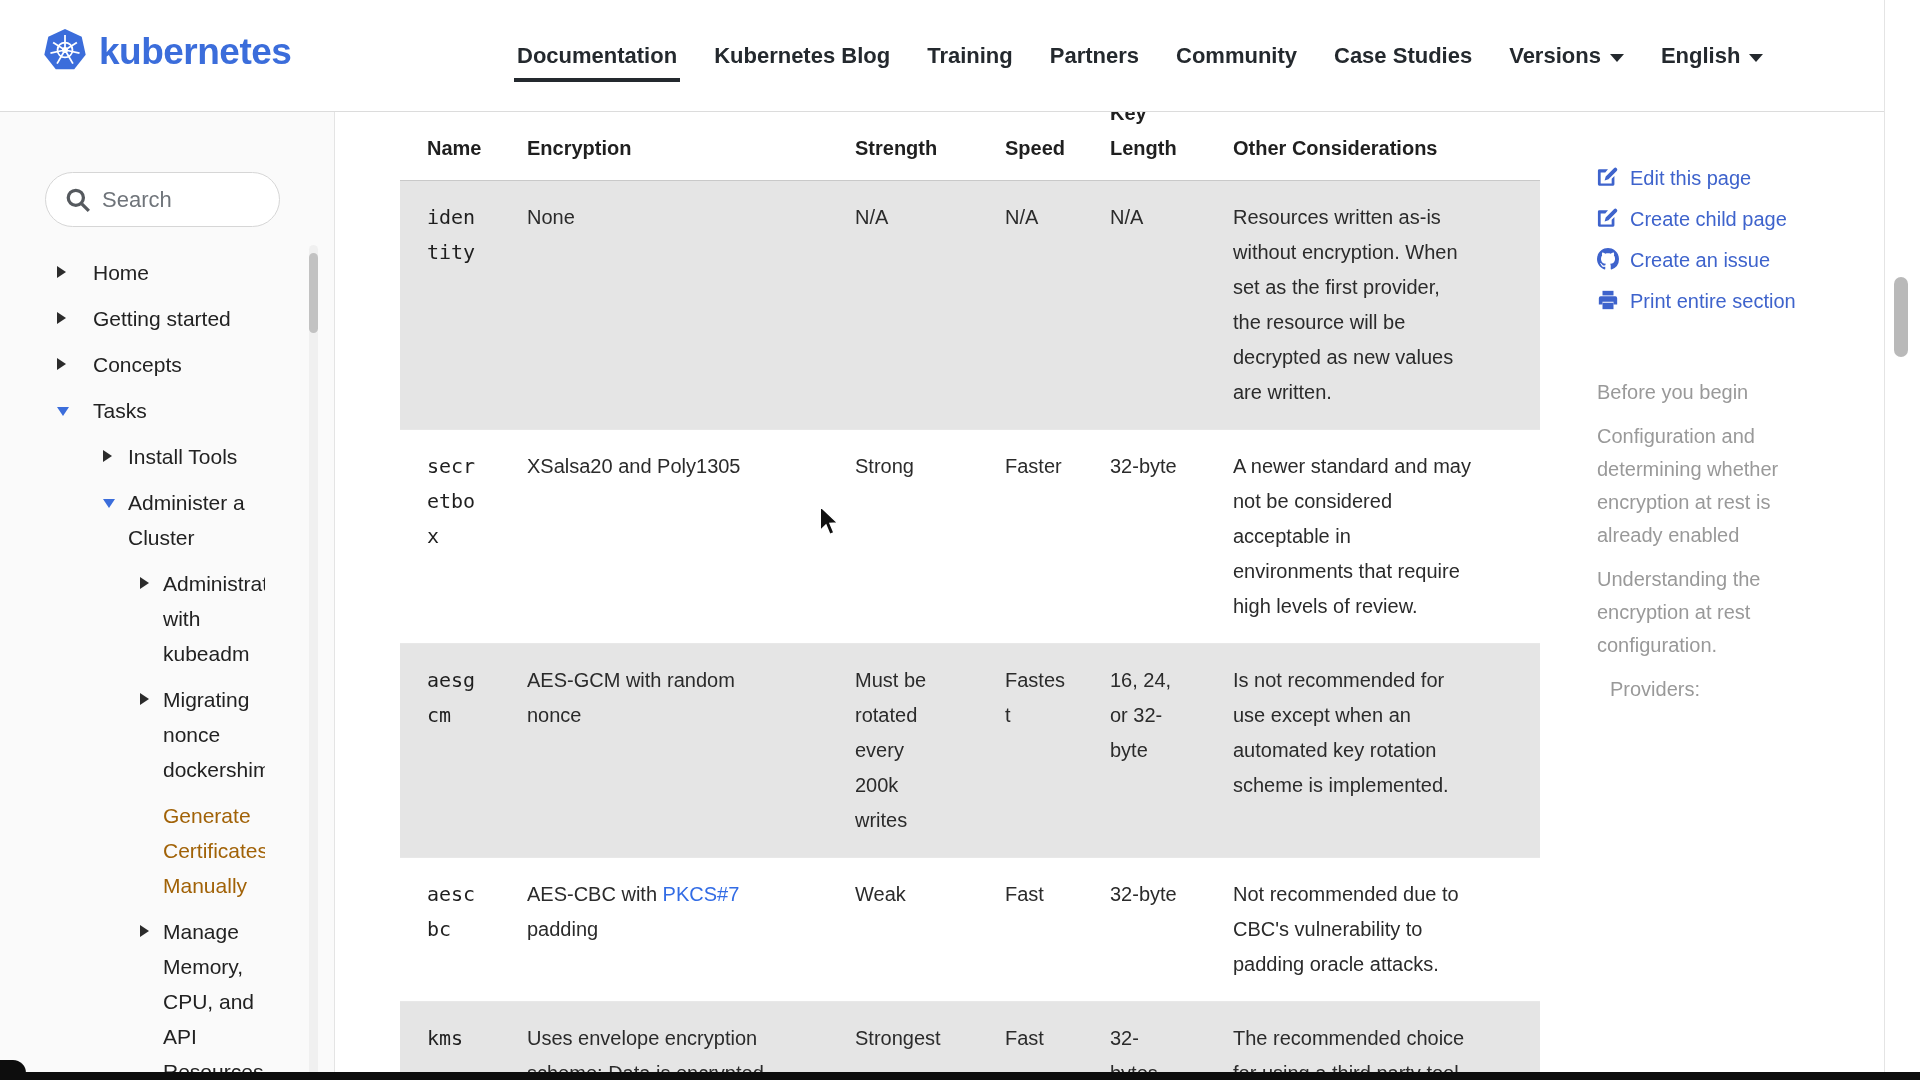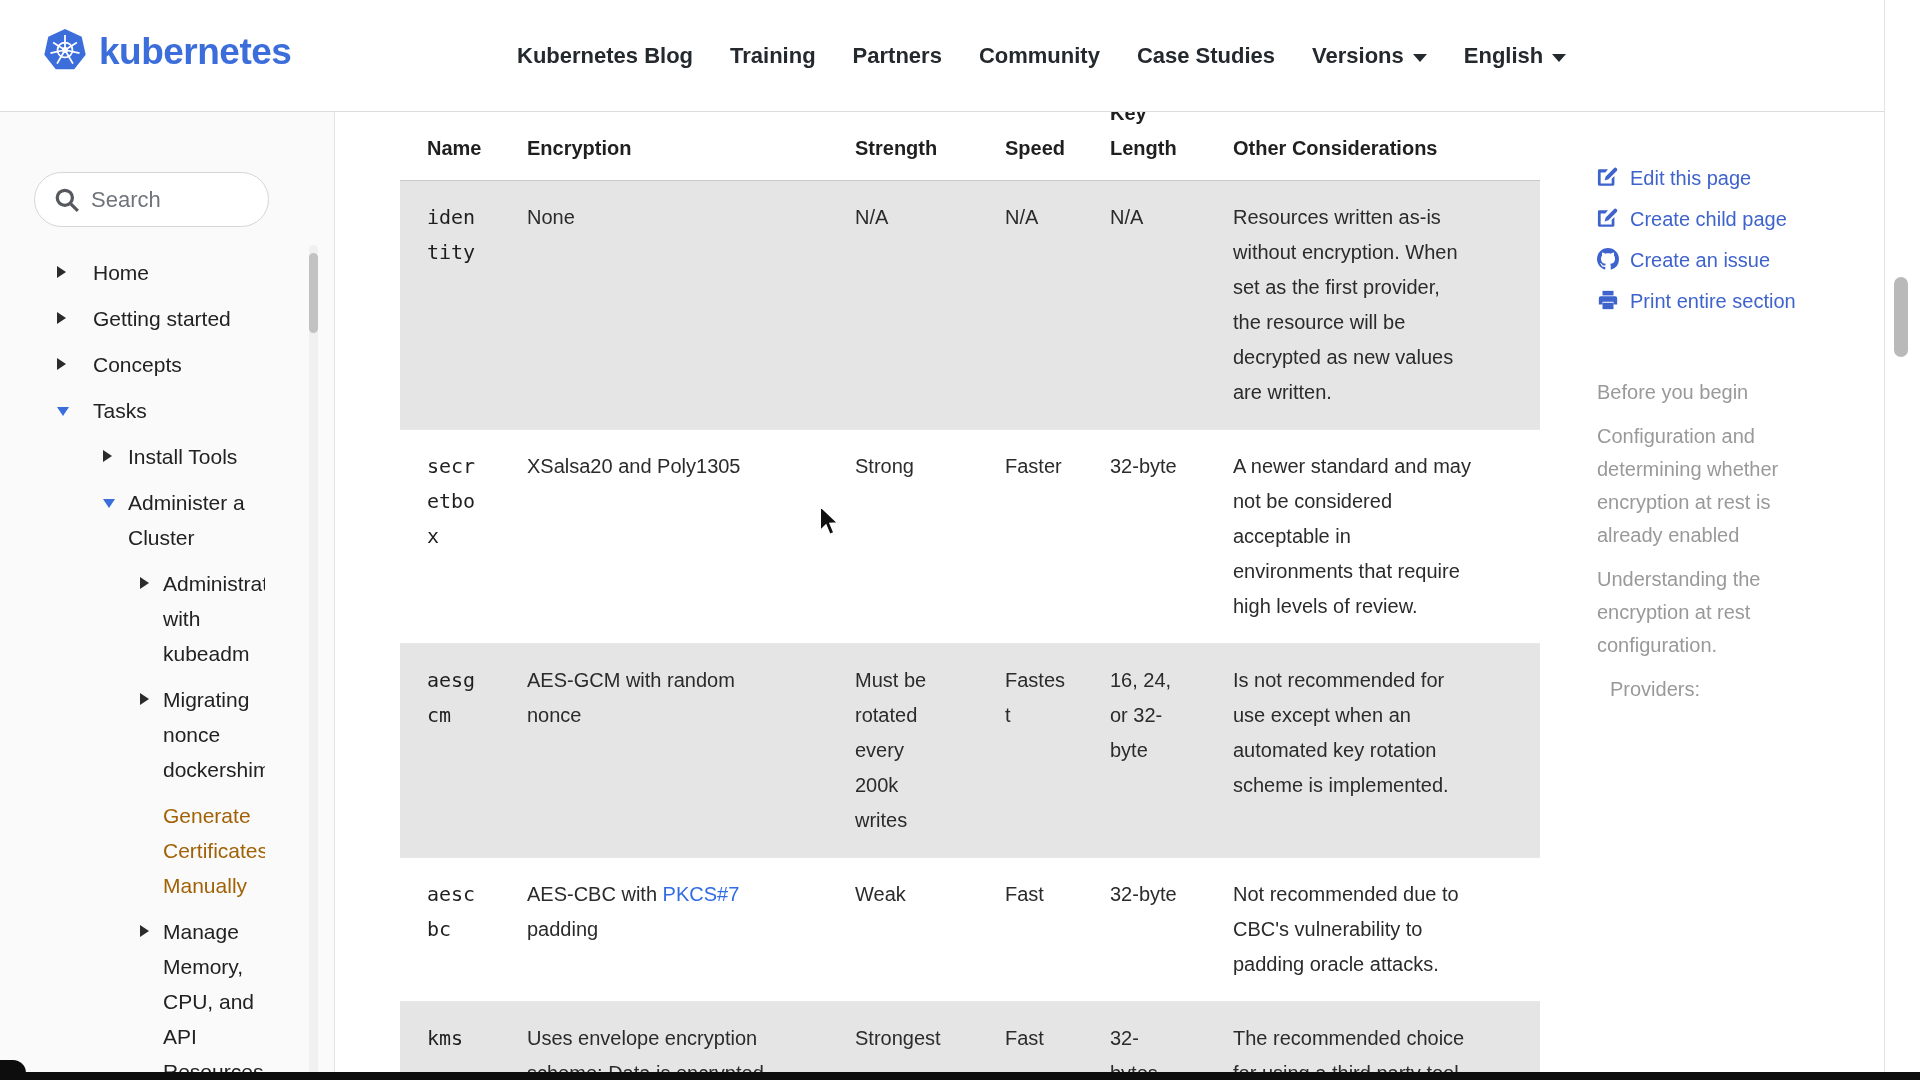--- a/index.html
+++ b/index.html
@@ -15,21 +15,21 @@
   .main-nav { position:absolute; left:517px; top:0; height:112px; display:flex; align-items:center; gap:37px; list-style:none; }
   .main-nav li { position:relative; display:flex; align-items:center; gap:9px; height:112px; }
   .main-nav .nav-label { font-size:22px; font-weight:bold; color:#24292e; cursor:pointer; }
   .main-nav li.active::after { content:""; position:absolute; left:-3px; right:-3px; top:78px; height:4px; background:#24292e; }
   .caret { width:0; height:0; border-left:7px solid transparent; border-right:7px solid transparent;
     border-top:8px solid #24292e; margin-top:3px; }
 
   
   .sidebar { position:absolute; left:0; top:112px; width:335px; height:968px;
     background:#fafafa; border-right:1px solid #e4e4e4; overflow:hidden; }
-  .search-wrap { position:absolute; left:34px; top:60px; width:235px; height:55px; }
+  .search-wrap { position:absolute; left:45px; top:60px; width:235px; height:55px; }
   .search-input { width:235px; height:55px; border:1.5px solid #d6d6d6; border-radius:28px;
     background:#fff; padding:0 16px 0 56px; font-size:22px; color:#444; outline:none;
     font-family:"Liberation Sans", sans-serif; }
   .search-input::placeholder { color:#6f747a; }
   .search-icon { position:absolute; left:20px; top:15px; }
   .side-nav { position:absolute; left:0; top:143px; width:335px; list-style:none; }
   .side-nav li { position:relative; margin-bottom:11px; line-height:35px; font-size:21px; color:#222; cursor:pointer; }
   .side-nav .arrow { position:absolute; top:11px; width:0; height:0; }
   .arrow.collapsed { border-top:6px solid transparent; border-bottom:6px solid transparent; border-left:9px solid #2b2b2b; }
   .arrow.expanded { border-left:6px solid transparent; border-right:6px solid transparent; border-top:9px solid #3b6ddb; margin-top:3px; }
@@ -96,20 +96,23 @@
             <line x1="50" y1="50" x2="32" y2="81"></line>
             <line x1="50" y1="50" x2="17" y2="57"></line>
             <line x1="50" y1="50" x2="23" y2="33"></line>
           </g>
           <circle cx="50" cy="50" r="7" fill="#fff"></circle>
         </svg>
       </span>
       <span class="logo-text">kubernetes</span>
     </div>
     <ul class="main-nav">
+      <li class="active">
+          <span class="nav-label">Documentation</span>
+        </li>
       <li>
           <span class="nav-label">Kubernetes Blog</span>
         </li>
       <li>
           <span class="nav-label">Training</span>
         </li>
       <li>
           <span class="nav-label">Partners</span>
         </li>
       <li>

